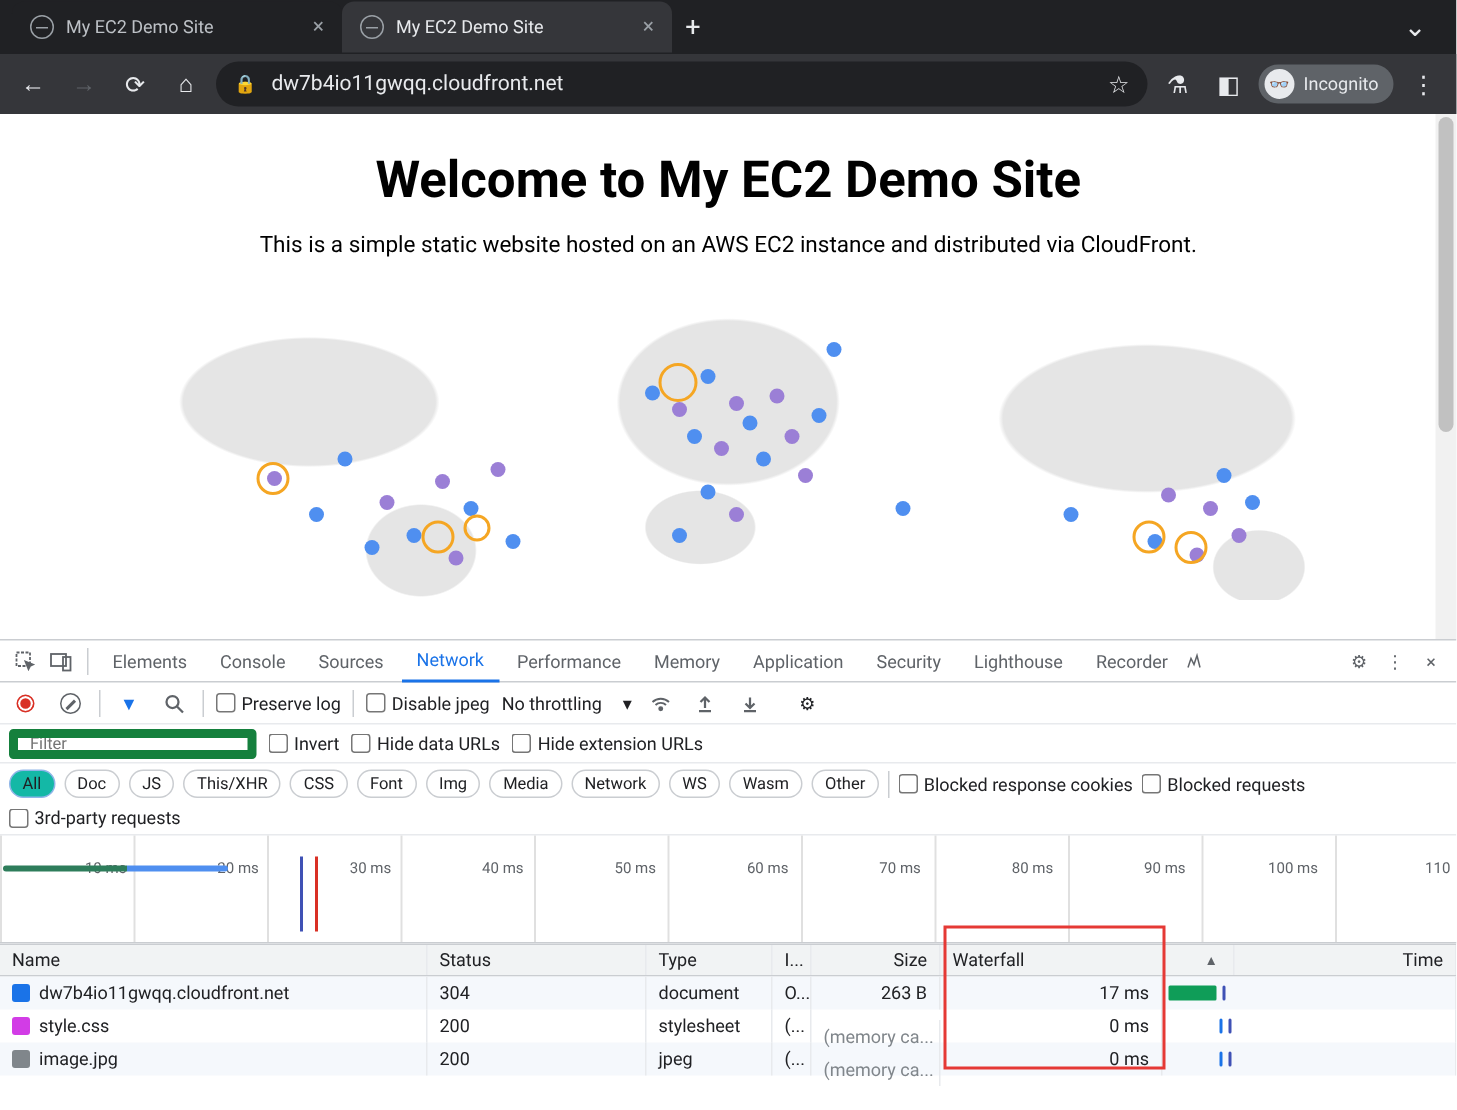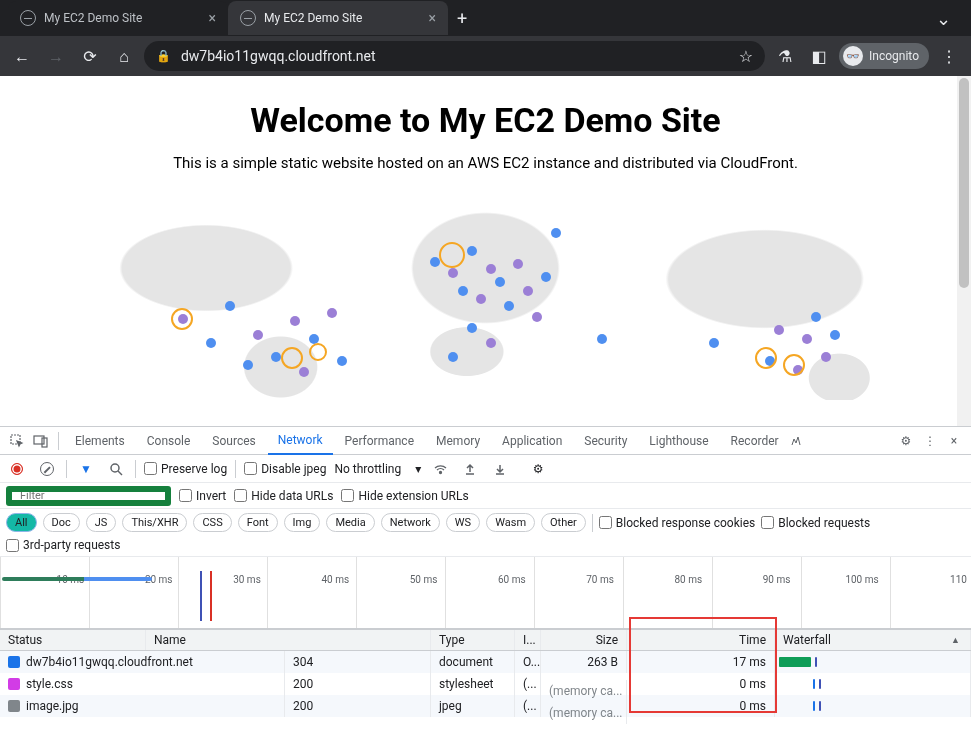--- a/index.html
+++ b/index.html
@@ -319,27 +319,27 @@
         <span>100 ms</span>
         <span>110</span>
       </div>
     <div class="tl-bar"></div>
     <div class="tl-mark" style="left:200px;background:#3f51b5"></div>
     <div class="tl-mark" style="left:210px;background:#d93025"></div>
   </div>
 
   <div class="grid">
     <div class="ghead">
+      <div class="cell c-name">Name</div>
       <div class="cell c-stat">Status</div>
-      <div class="cell c-name">Name</div>
       <div class="cell c-type">Type</div>
       <div class="cell c-init">I...</div>
       <div class="cell c-size">Size</div>
+      <div class="cell c-wf">Waterfall</div>
       <div class="cell c-time">Time</div>
-      <div class="cell c-wf">Waterfall</div>
     </div>
     <div id="grid-body" style="position:relative">
         <div class="grow">
           <div class="cell c-name">
             <span class="fico" style="background:#1a73e8"></span>
             <span>dw7b4io11gwqq.cloudfront.net</span>
           </div>
           <div class="cell c-stat">304</div>
           <div class="cell c-type">document</div>
           <div class="cell c-init">O...</div>

